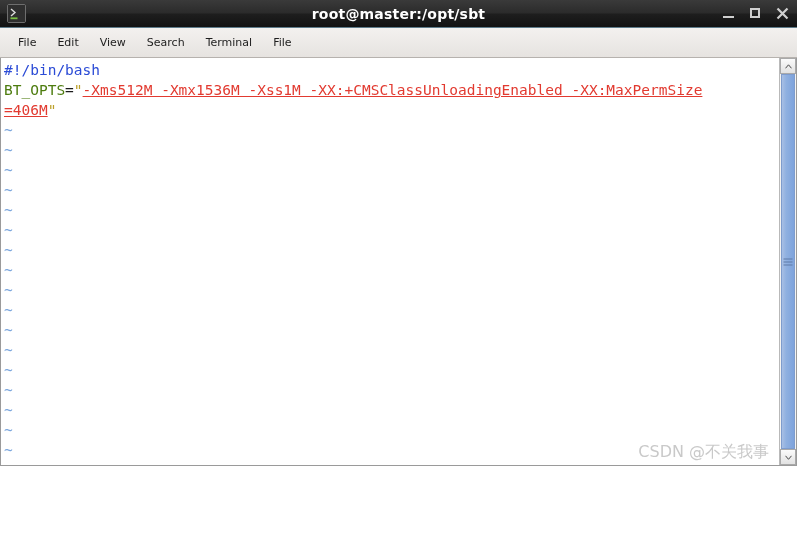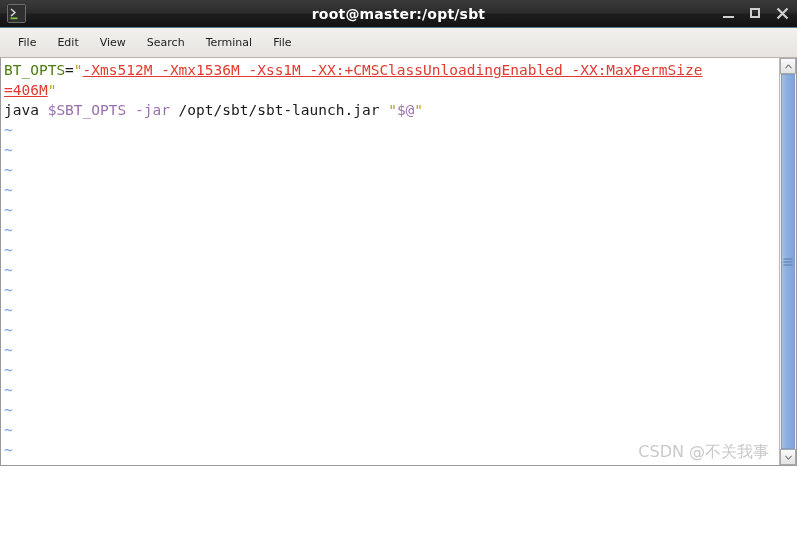--- a/index.html
+++ b/index.html
@@ -270,23 +270,23 @@
     <div class="menu-item">View</div>
     <div class="menu-item">Search</div>
     <div class="menu-item">Terminal</div>
     <div class="menu-item">File</div>
   </div>
 
   <div class="term-wrap">
 
     <div class="term">
       <div class="term-inner" id="editor-lines">
+          <div class="line"><span class="c-comment">#!/bin/bash</span></div>
           <div class="line"><span class="c-var">BT_OPTS</span><span class="c-plain">=</span><span class="c-quote">"</span><span class="c-str">-Xms512M -Xmx1536M -Xss1M -XX:+CMSClassUnloadingEnabled -XX:MaxPermSize</span></div>
           <div class="line"><span class="c-str">=406M</span><span class="c-quote">"</span></div>
-          <div class="line"><span class="c-plain">java </span><span class="c-purple">$SBT_OPTS</span><span class="c-plain"> </span><span class="c-purple">-jar</span><span class="c-plain"> /opt/sbt/sbt-launch.jar </span><span class="c-quote">"</span><span class="c-purple">$@</span><span class="c-quote">"</span></div>
           <div class="line tilde">~</div>
           <div class="line tilde">~</div>
           <div class="line tilde">~</div>
           <div class="line tilde">~</div>
           <div class="line tilde">~</div>
           <div class="line tilde">~</div>
           <div class="line tilde">~</div>
           <div class="line tilde">~</div>
           <div class="line tilde">~</div>
           <div class="line tilde">~</div>

